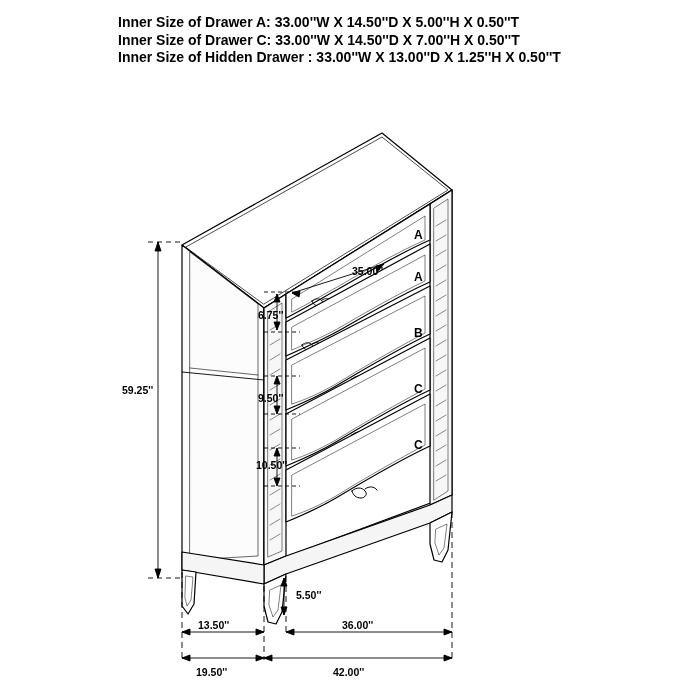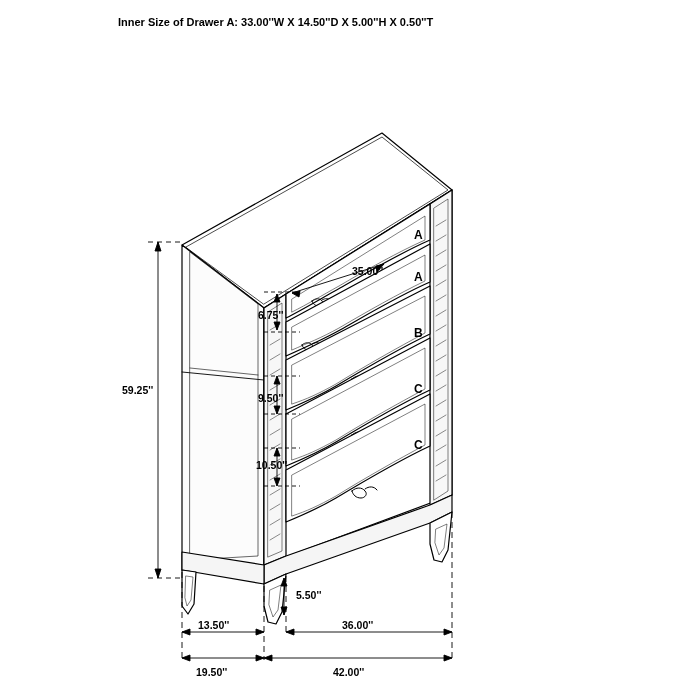--- a/index.html
+++ b/index.html
@@ -15,21 +15,21 @@
     font-family: "Liberation Sans", sans-serif;
     overflow: hidden;
   }
   .spec-block {
     position: absolute;
     left: 118px;
     top: 14px;
     width: 560px;
   }
   .spec-line {
-    font-size: 11px;
+    font-size: 14px;
     font-weight: bold;
     color: #000000;
     line-height: 17.5px;
     white-space: nowrap;
   }
   svg.diagram {
     position: absolute;
     left: 0;
     top: 0;
     width: 700px;
@@ -48,20 +48,22 @@
     font-family: "Liberation Sans", sans-serif;
   }
 </style>
 </head>
 <body>
 
 <div id="page">
 
   <div class="spec-block">
     <div class="spec-line">Inner Size of Drawer A: 33.00''W X 14.50''D X 5.00''H X 0.50''T</div>
+    <div class="spec-line">Inner Size of Drawer C: 33.00''W X 14.50''D X 7.00''H X 0.50''T</div>
+    <div class="spec-line">Inner Size of Hidden Drawer : 33.00''W X 13.00''D X 1.25''H X 0.50''T</div>
   </div>
 
   <svg class="diagram" viewBox="0 0 700 700">
     <g fill="none" stroke="#000000" stroke-width="1.2" stroke-linejoin="round" stroke-linecap="round">
 
       <g>
 
         <path d="M182,245 L382,133 L452,190 L264,308 Z" fill="#ffffff"></path>
         <path d="M186,247 L382,137 L448,190 L264,304 Z" fill="none" stroke-width="0.7"></path>
 

